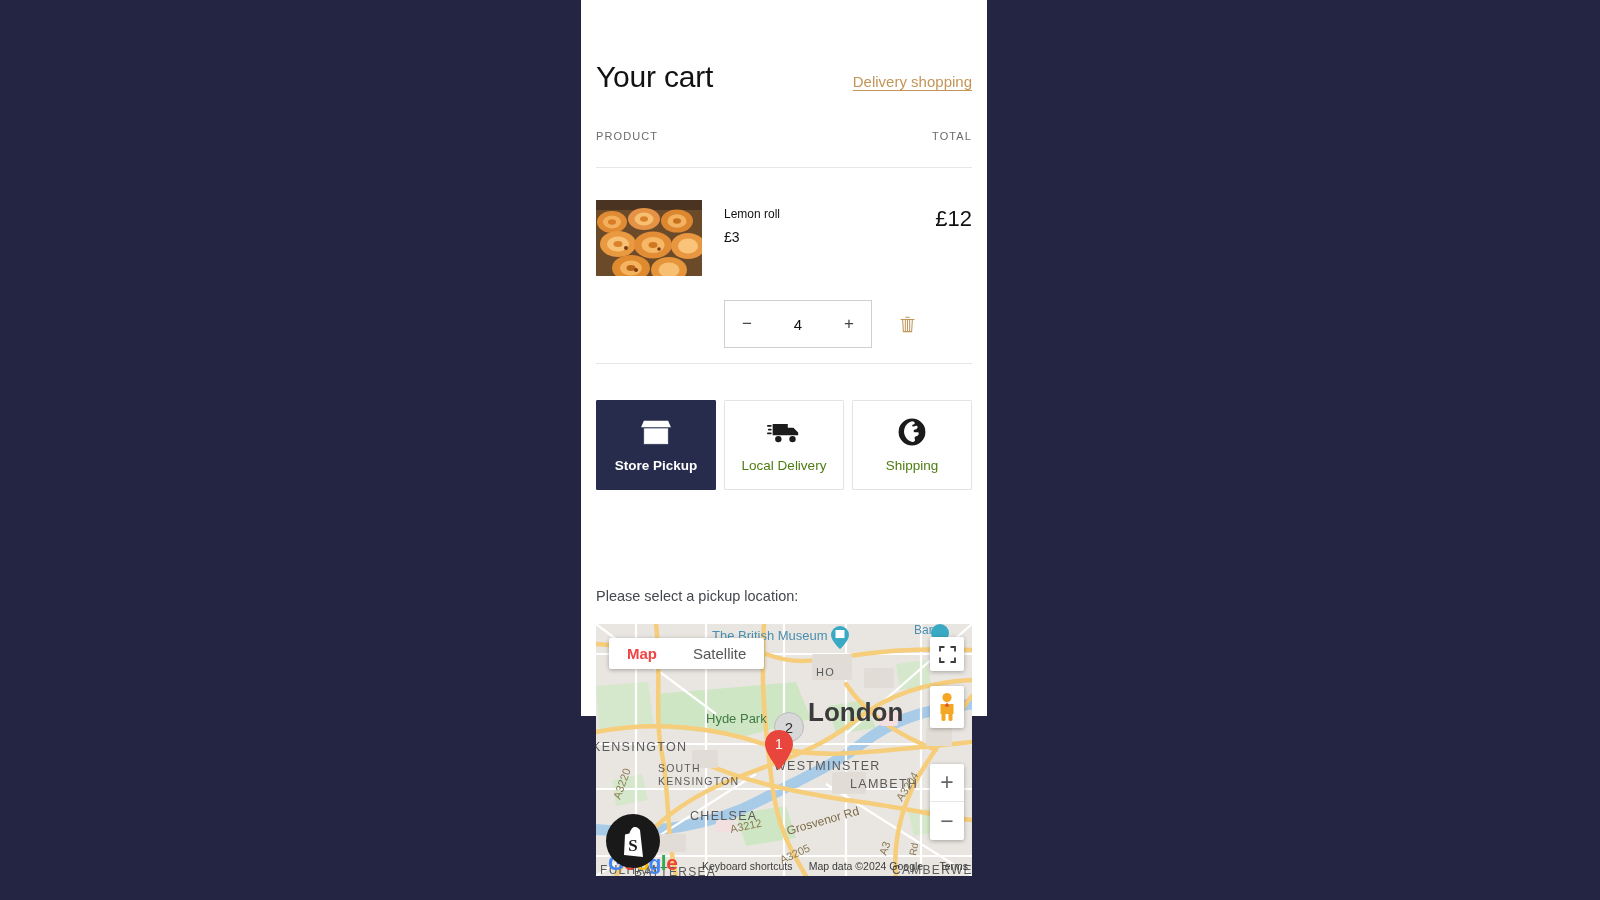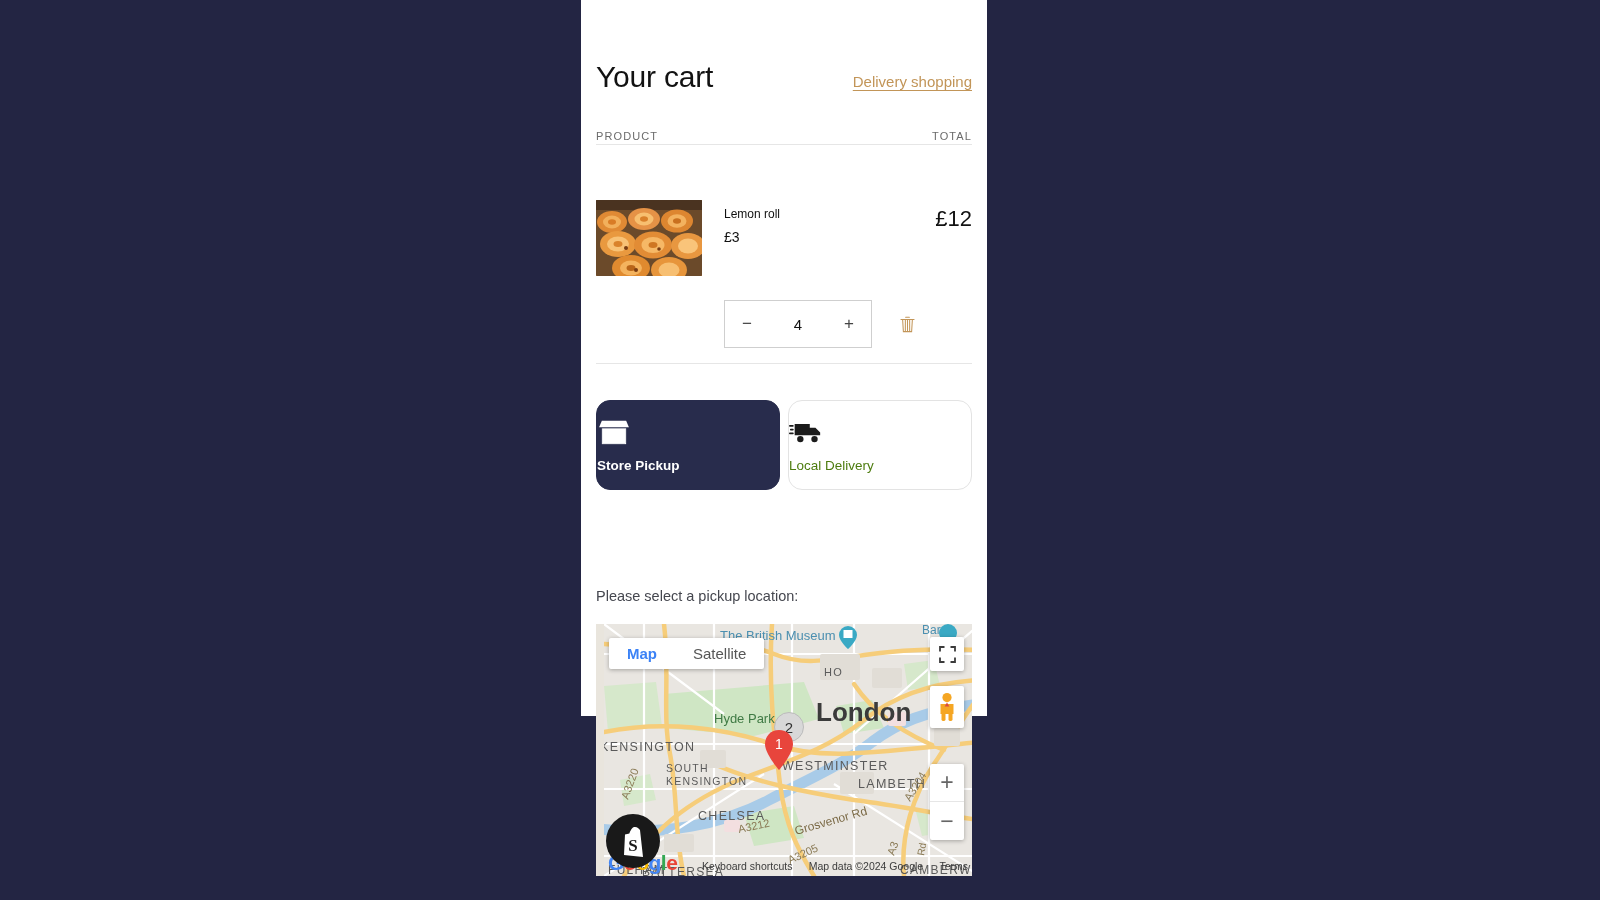--- a/index.html
+++ b/index.html
@@ -49,21 +49,21 @@
     white-space: nowrap;
   }
 
   
   .table-head {
     position: absolute;
     left: 15px; top: 130px;
     width: 376px;
     display: flex;
     justify-content: space-between;
-    padding-bottom: 2px;
+    padding-bottom: 25px;
     border-bottom: 1px solid #e6e6e6;
   }
   .col-label {
     font-size: 11px;
     letter-spacing: 1.1px;
     color: #6b6b6b;
     text-transform: uppercase;
   }
 
   
@@ -136,25 +136,26 @@
   .methods {
     position: absolute;
     left: 15px; top: 400px;
     width: 376px;
     display: flex;
     gap: 8px;
   }
   .method {
     flex: 1 1 0;
     height: 90px;
-    border-radius: 14px;
+    border-radius: 1px;
     border: 1px solid #e3e3e3;
     background: #ffffff;
     display: flex;
     flex-direction: column;
+    align-items: center;
     justify-content: center;
     gap: 11px;
     cursor: pointer;
   }
   .method .mlabel { font-size: 13.5px; color: #4d7c0f; }
   .method .micon { width: 34px; height: 30px; display:flex; align-items:center; justify-content:center;}
   .method .micon svg { fill: #1b1b1b; }
   .method.active {
     background: #282c4c;
     border-color: #282c4c;
@@ -199,41 +200,41 @@
   }
 
   
   .map {
     position: absolute;
     left: 596px; top: 624px;
     width: 376px; height: 252px;
     overflow: hidden;
     background: #e9e5dd;
   }
-  .map-canvas { position: absolute; inset: 0; margin-left: 8px; }
+  .map-canvas { position: absolute; inset: 0; }
   .map-canvas svg { display: block; }
 
   .map-type {
     position: absolute;
     left: 13px; top: 14px;
     display: flex;
     background: #ffffff;
     box-shadow: 0 1px 4px rgba(0,0,0,.3);
     border-radius: 2px;
     overflow: hidden;
     z-index: 6;
   }
   .map-type div {
     padding: 7px 18px;
     font-size: 15px;
     color: #565656;
     cursor: pointer;
     font-family: "Liberation Sans", sans-serif;
   }
-  .map-type div.sel { color: #3b82f6; font-weight: bold; }
+  .map-type div.sel { color: #ef4444; font-weight: bold; }
 
   .ctrl {
     position: absolute;
     right: 8px;
     background: #fff;
     box-shadow: 0 1px 4px rgba(0,0,0,.3);
     border-radius: 2px;
     display: flex; align-items: center; justify-content: center;
     cursor: pointer;
     z-index: 6;
@@ -405,20 +406,29 @@
             <circle cx="12" cy="20" r="3.4"></circle>
             <circle cx="27" cy="20" r="3.4"></circle>
             <rect x="0" y="5" width="5" height="1.8" rx="0.9"></rect>
             <rect x="1" y="9" width="4" height="1.8" rx="0.9"></rect>
             <rect x="0" y="13" width="5" height="1.8" rx="0.9"></rect>
           </svg>
         </div>
         <div class="mlabel">Local Delivery</div>
       </div>
 
+      <div class="method">
+        <div class="micon">
+          <svg viewBox="0 0 28 28" width="28" height="28" aria-hidden="true">
+            <path d="M14 1a13 13 0 1 0 0 26 13 13 0 0 0 0-26zm0 2.2c2 0 3.2 1.3 2.6 2.5-.5 1-2 .6-2.4 1.6-.3 1 .9 1.5 1.8 1.2.9-.3 2-1.1 3-.5 1 .6.7 2-.2 2.8-.9.8-2.4.6-3 1.5-.6.9.3 1.9 1.4 2 1.1.2 2.4-.4 3.2.3.8.7.3 2-.6 2.8-1 .8-2.6.9-3.1 1.9-.5 1 .5 2 .3 3-.2 1-1.3 1.8-2.4 1.7-2.4-.2-4.6-1.5-6-3.4a10.8 10.8 0 0 1 5.4-17.4z"></path>
+            <circle cx="14" cy="14" r="12.6" fill="none" stroke="#1b1b1b" stroke-width="1.6"></circle>
+          </svg>
+        </div>
+        <div class="mlabel">Shipping</div>
+      </div>
     </div>
   </div>
 
 
   <div class="pickup-hint">Please select a pickup location:</div>
 
   <div class="map">
     <div class="map-canvas">
       <svg width="376" height="252" viewBox="0 0 376 252" aria-hidden="true">
         <rect width="376" height="252" fill="#e9e6e1"></rect>

